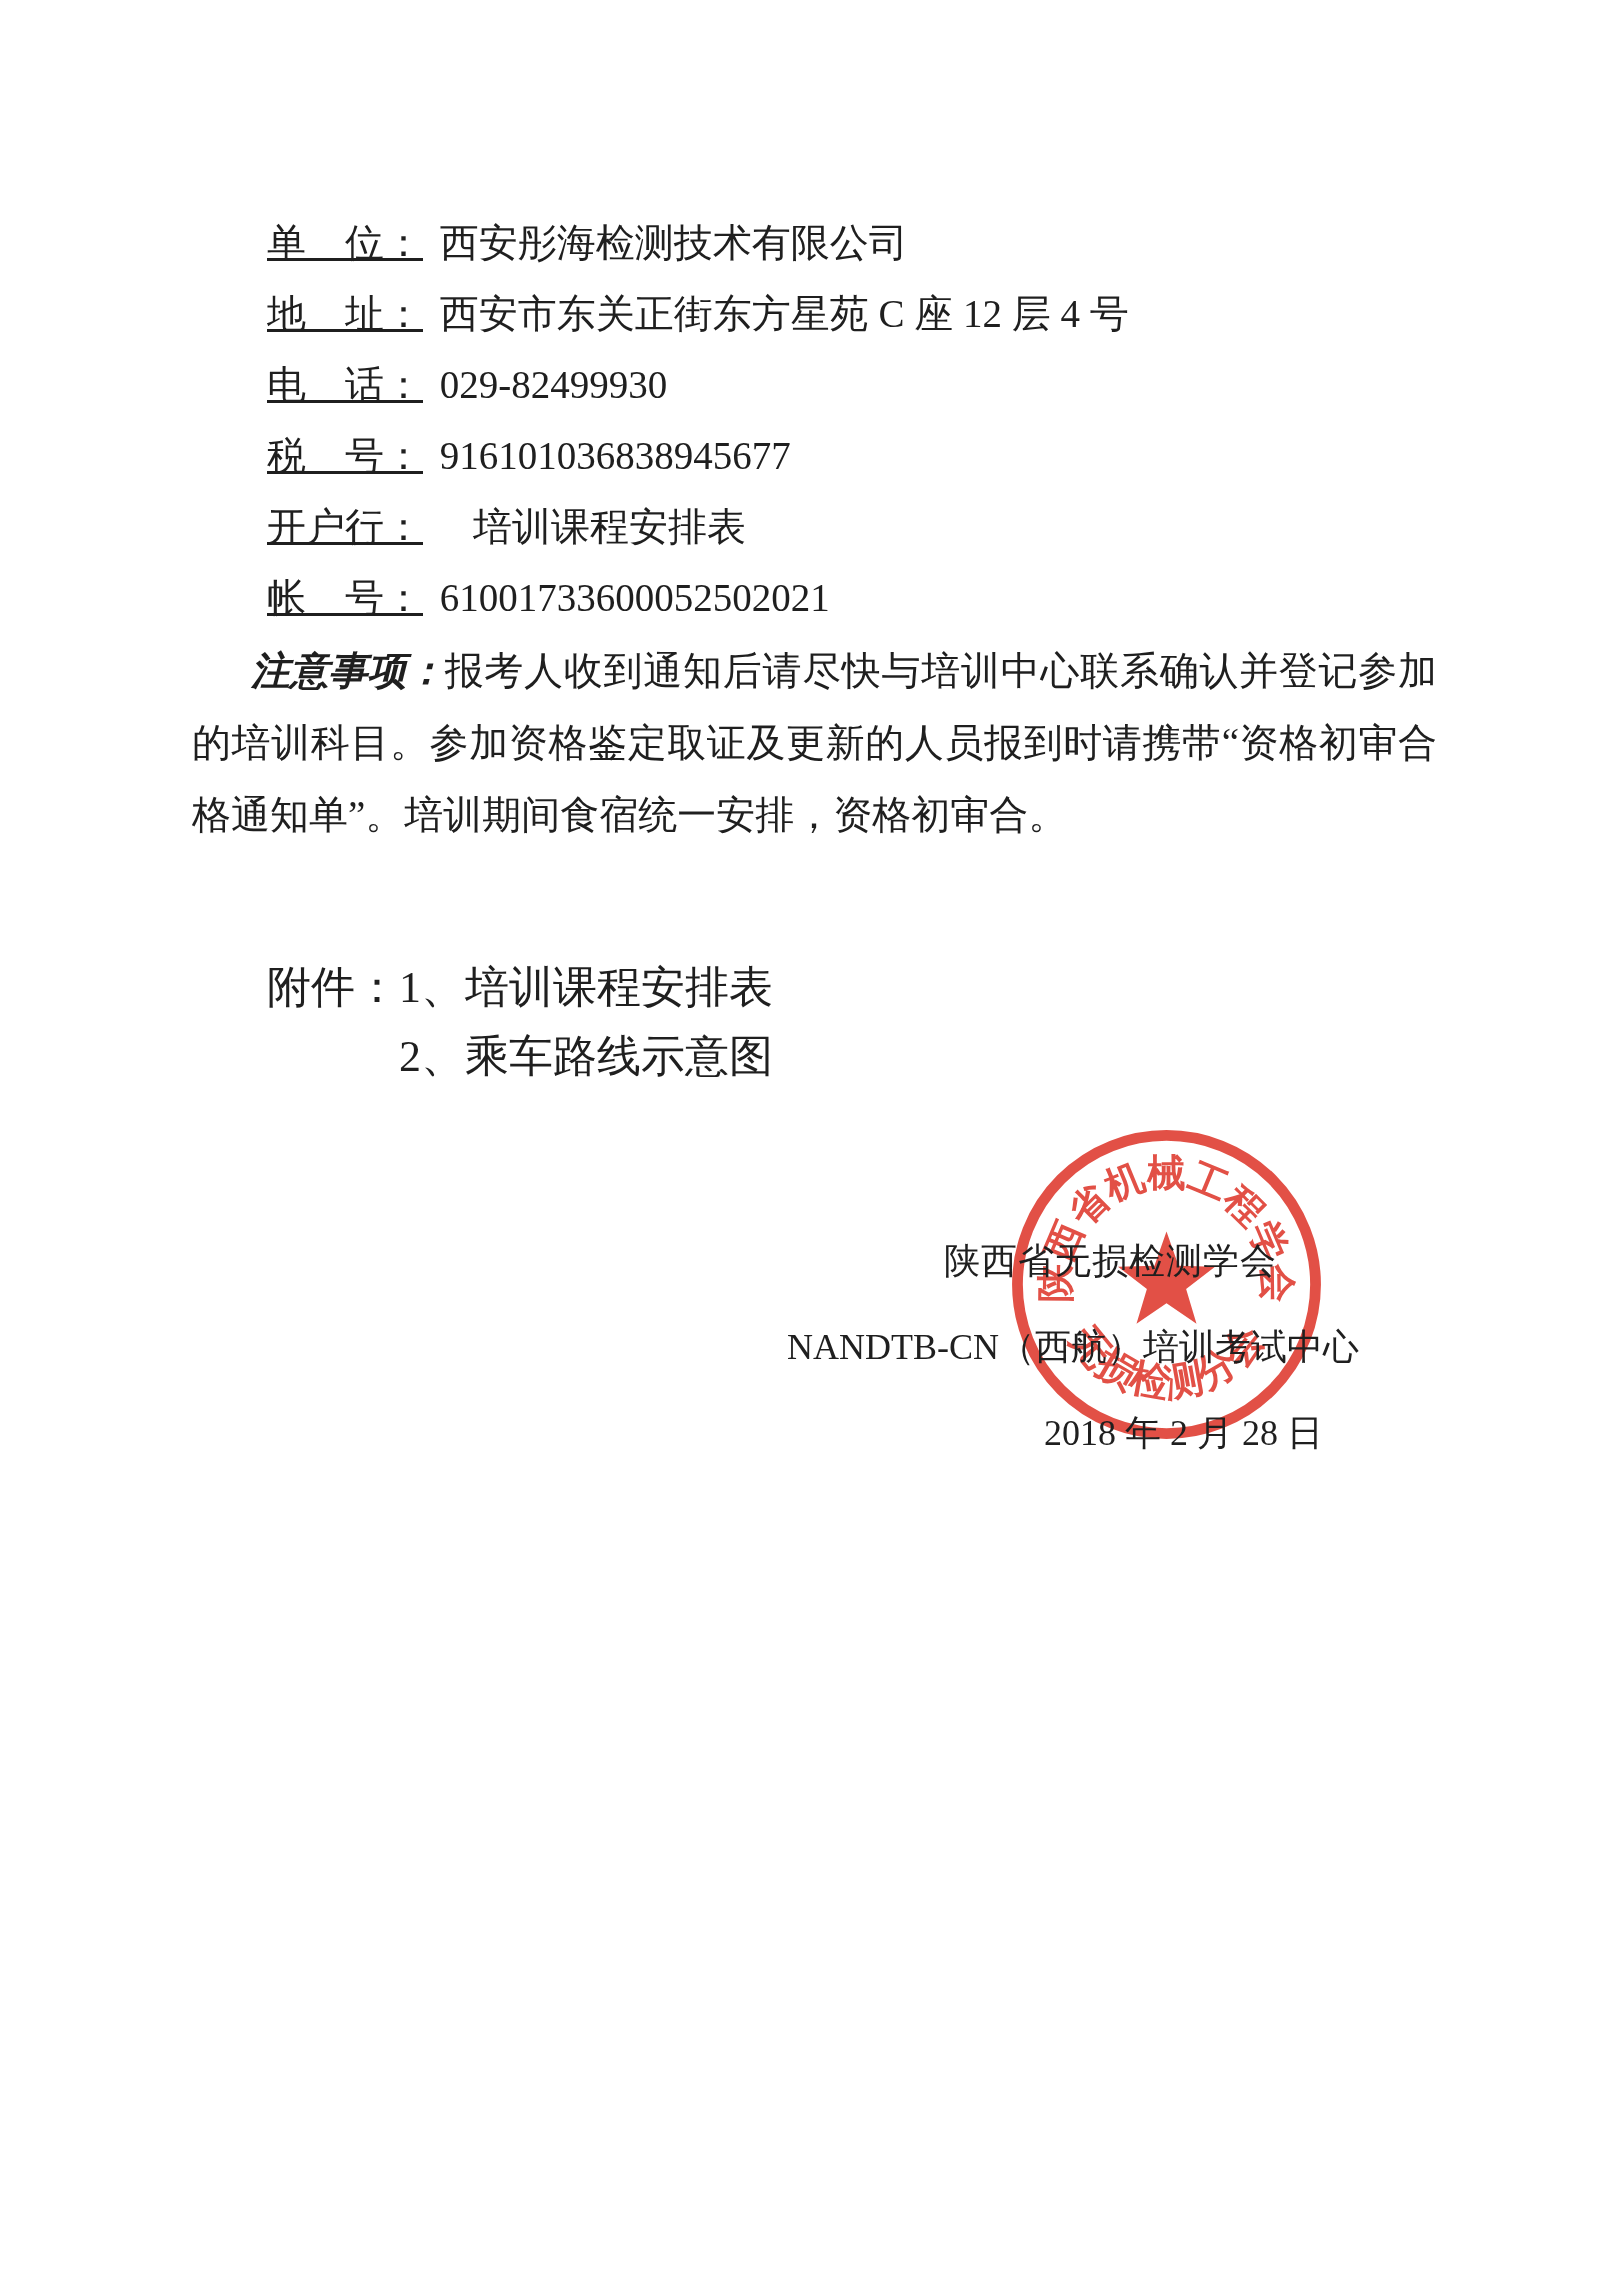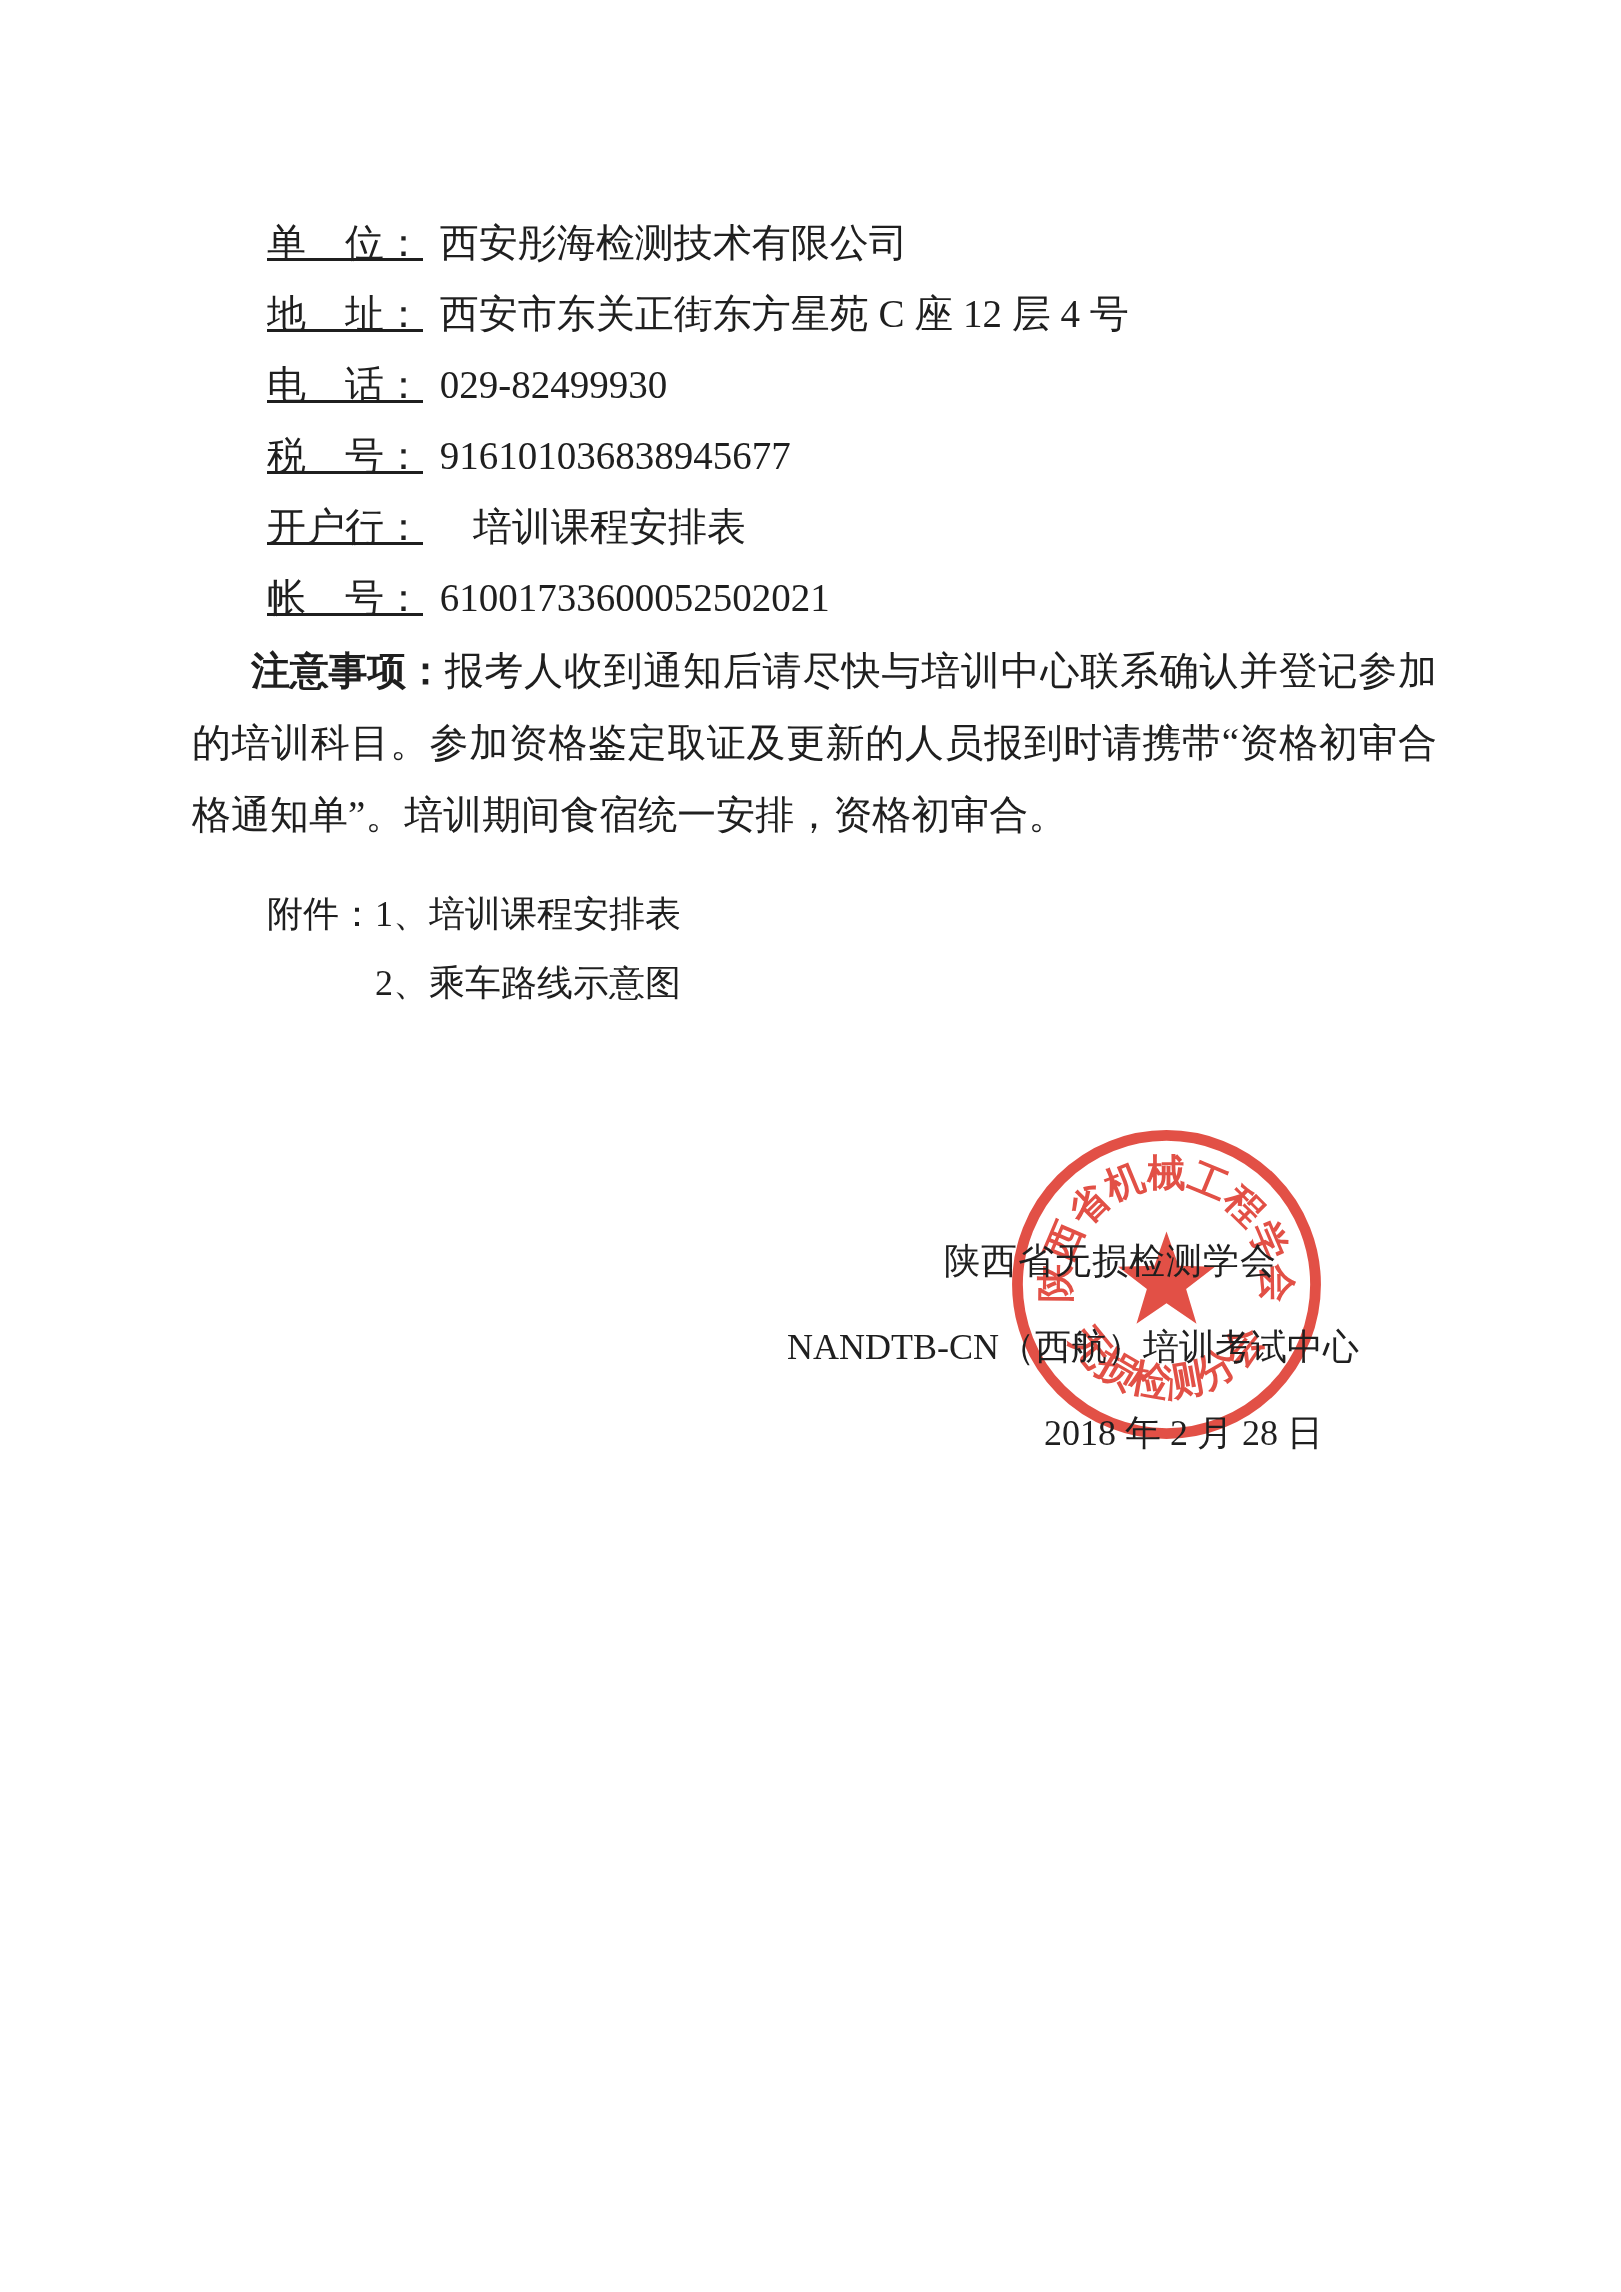--- a/index.html
+++ b/index.html
@@ -43,27 +43,28 @@
   .notice .para-line.justified {
     white-space: normal;
     text-align: justify;
     text-align-last: justify;
   }
   .notice .first-line { padding-left: 59px; }
   .notice .bold-head {
     font-weight: 700;
     font-family: "Liberation Sans", "DejaVu Sans", sans-serif;
     letter-spacing: -1px;
+    font-style: italic;
   }
   
   .attachments {
     position: absolute;
     left: 267px;
-    top: 880px;
-    font-size: 36px;
+    top: 953px;
+    font-size: 44px;
     line-height: 69px;
     display: flex;
   }
   .attachments .att-label { white-space: pre; }
   .attachments .att-items { display: flex; flex-direction: column; }
   
   .sig-line {
     position: absolute;
     font-size: 36px;
     line-height: 47px;

